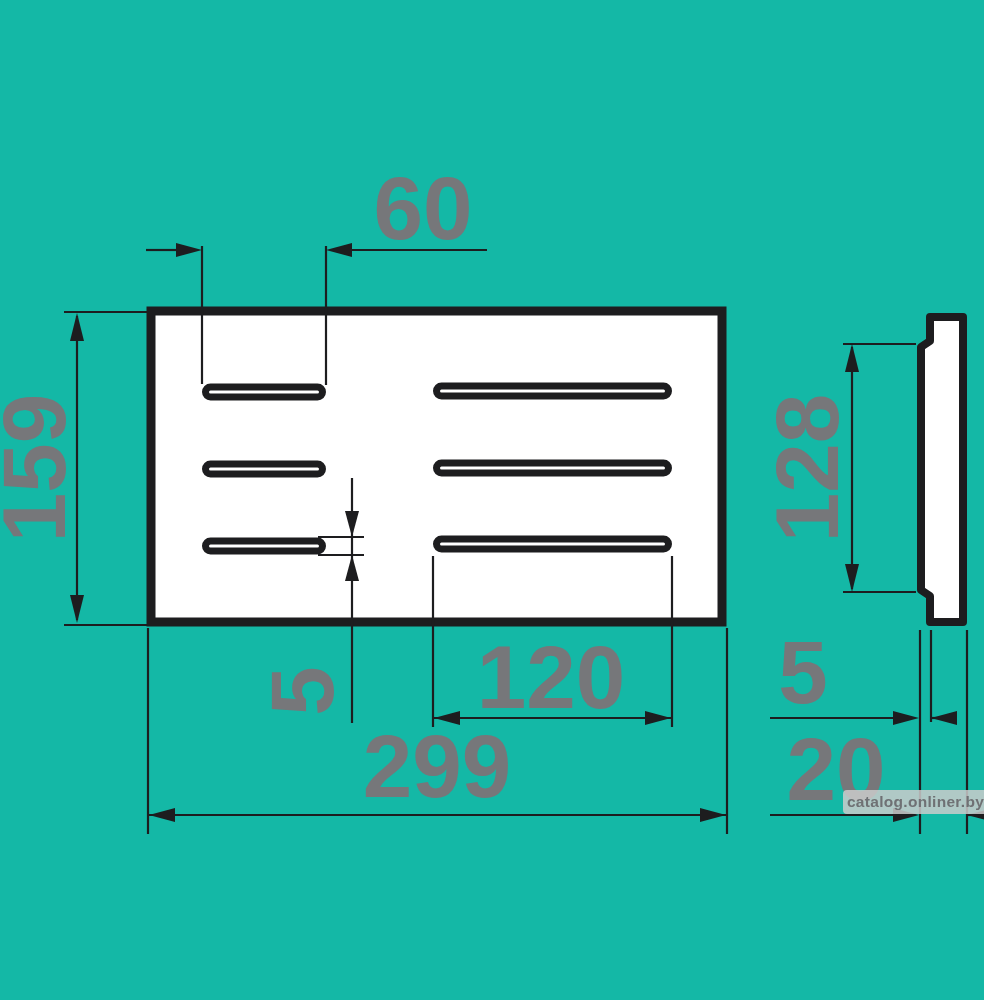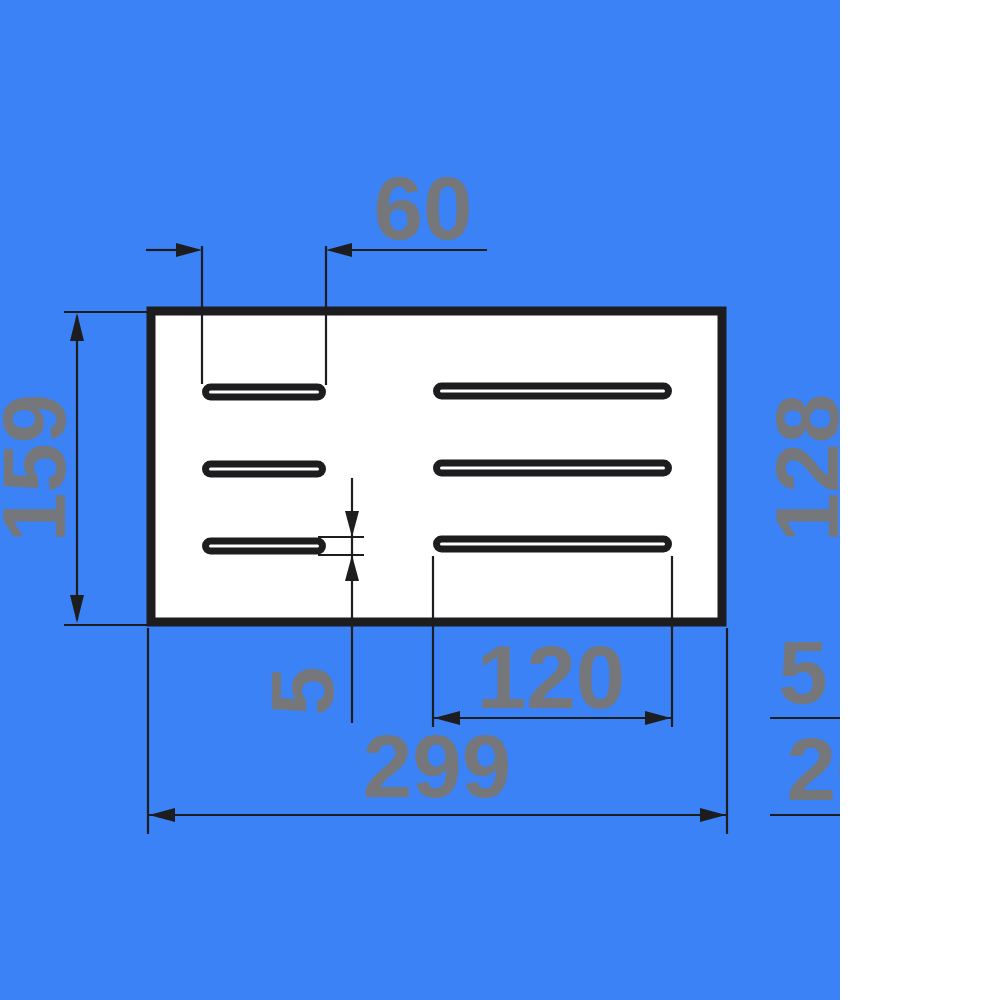--- a/index.html
+++ b/index.html
@@ -1,16 +1,16 @@
 <!DOCTYPE html>
 <html><head>
 <meta charset="utf-8">
 <style>
   html,body{margin:0;padding:0;background:#ffffff;}
-  .stage{position:relative;width:840px;height:1000px;background:#3b82f6;overflow:hidden;
+  .stage{position:relative;width:984px;height:1000px;background:#14b8a6;overflow:hidden;
          font-family:"Liberation Sans",sans-serif;}
   svg{display:block}
   .outline{fill:#ffffff;stroke:#1d1d1f;stroke-width:9;}
   .slot{fill:#ffffff;stroke:#1d1d1f;stroke-width:7;}
   .profile{fill:#ffffff;stroke:#1d1d1f;stroke-width:8;stroke-linejoin:round;}
   .dline{stroke:#1d1d1f;stroke-width:2.2;fill:none;}
   .arrow{fill:#1d1d1f;stroke:none;}
   .dimtxt{fill:#76777a;font-family:"Liberation Sans",sans-serif;
           font-weight:700;font-size:89px;text-anchor:middle;}
   .wm-bg{fill:#cbcbcb;opacity:.85;}

